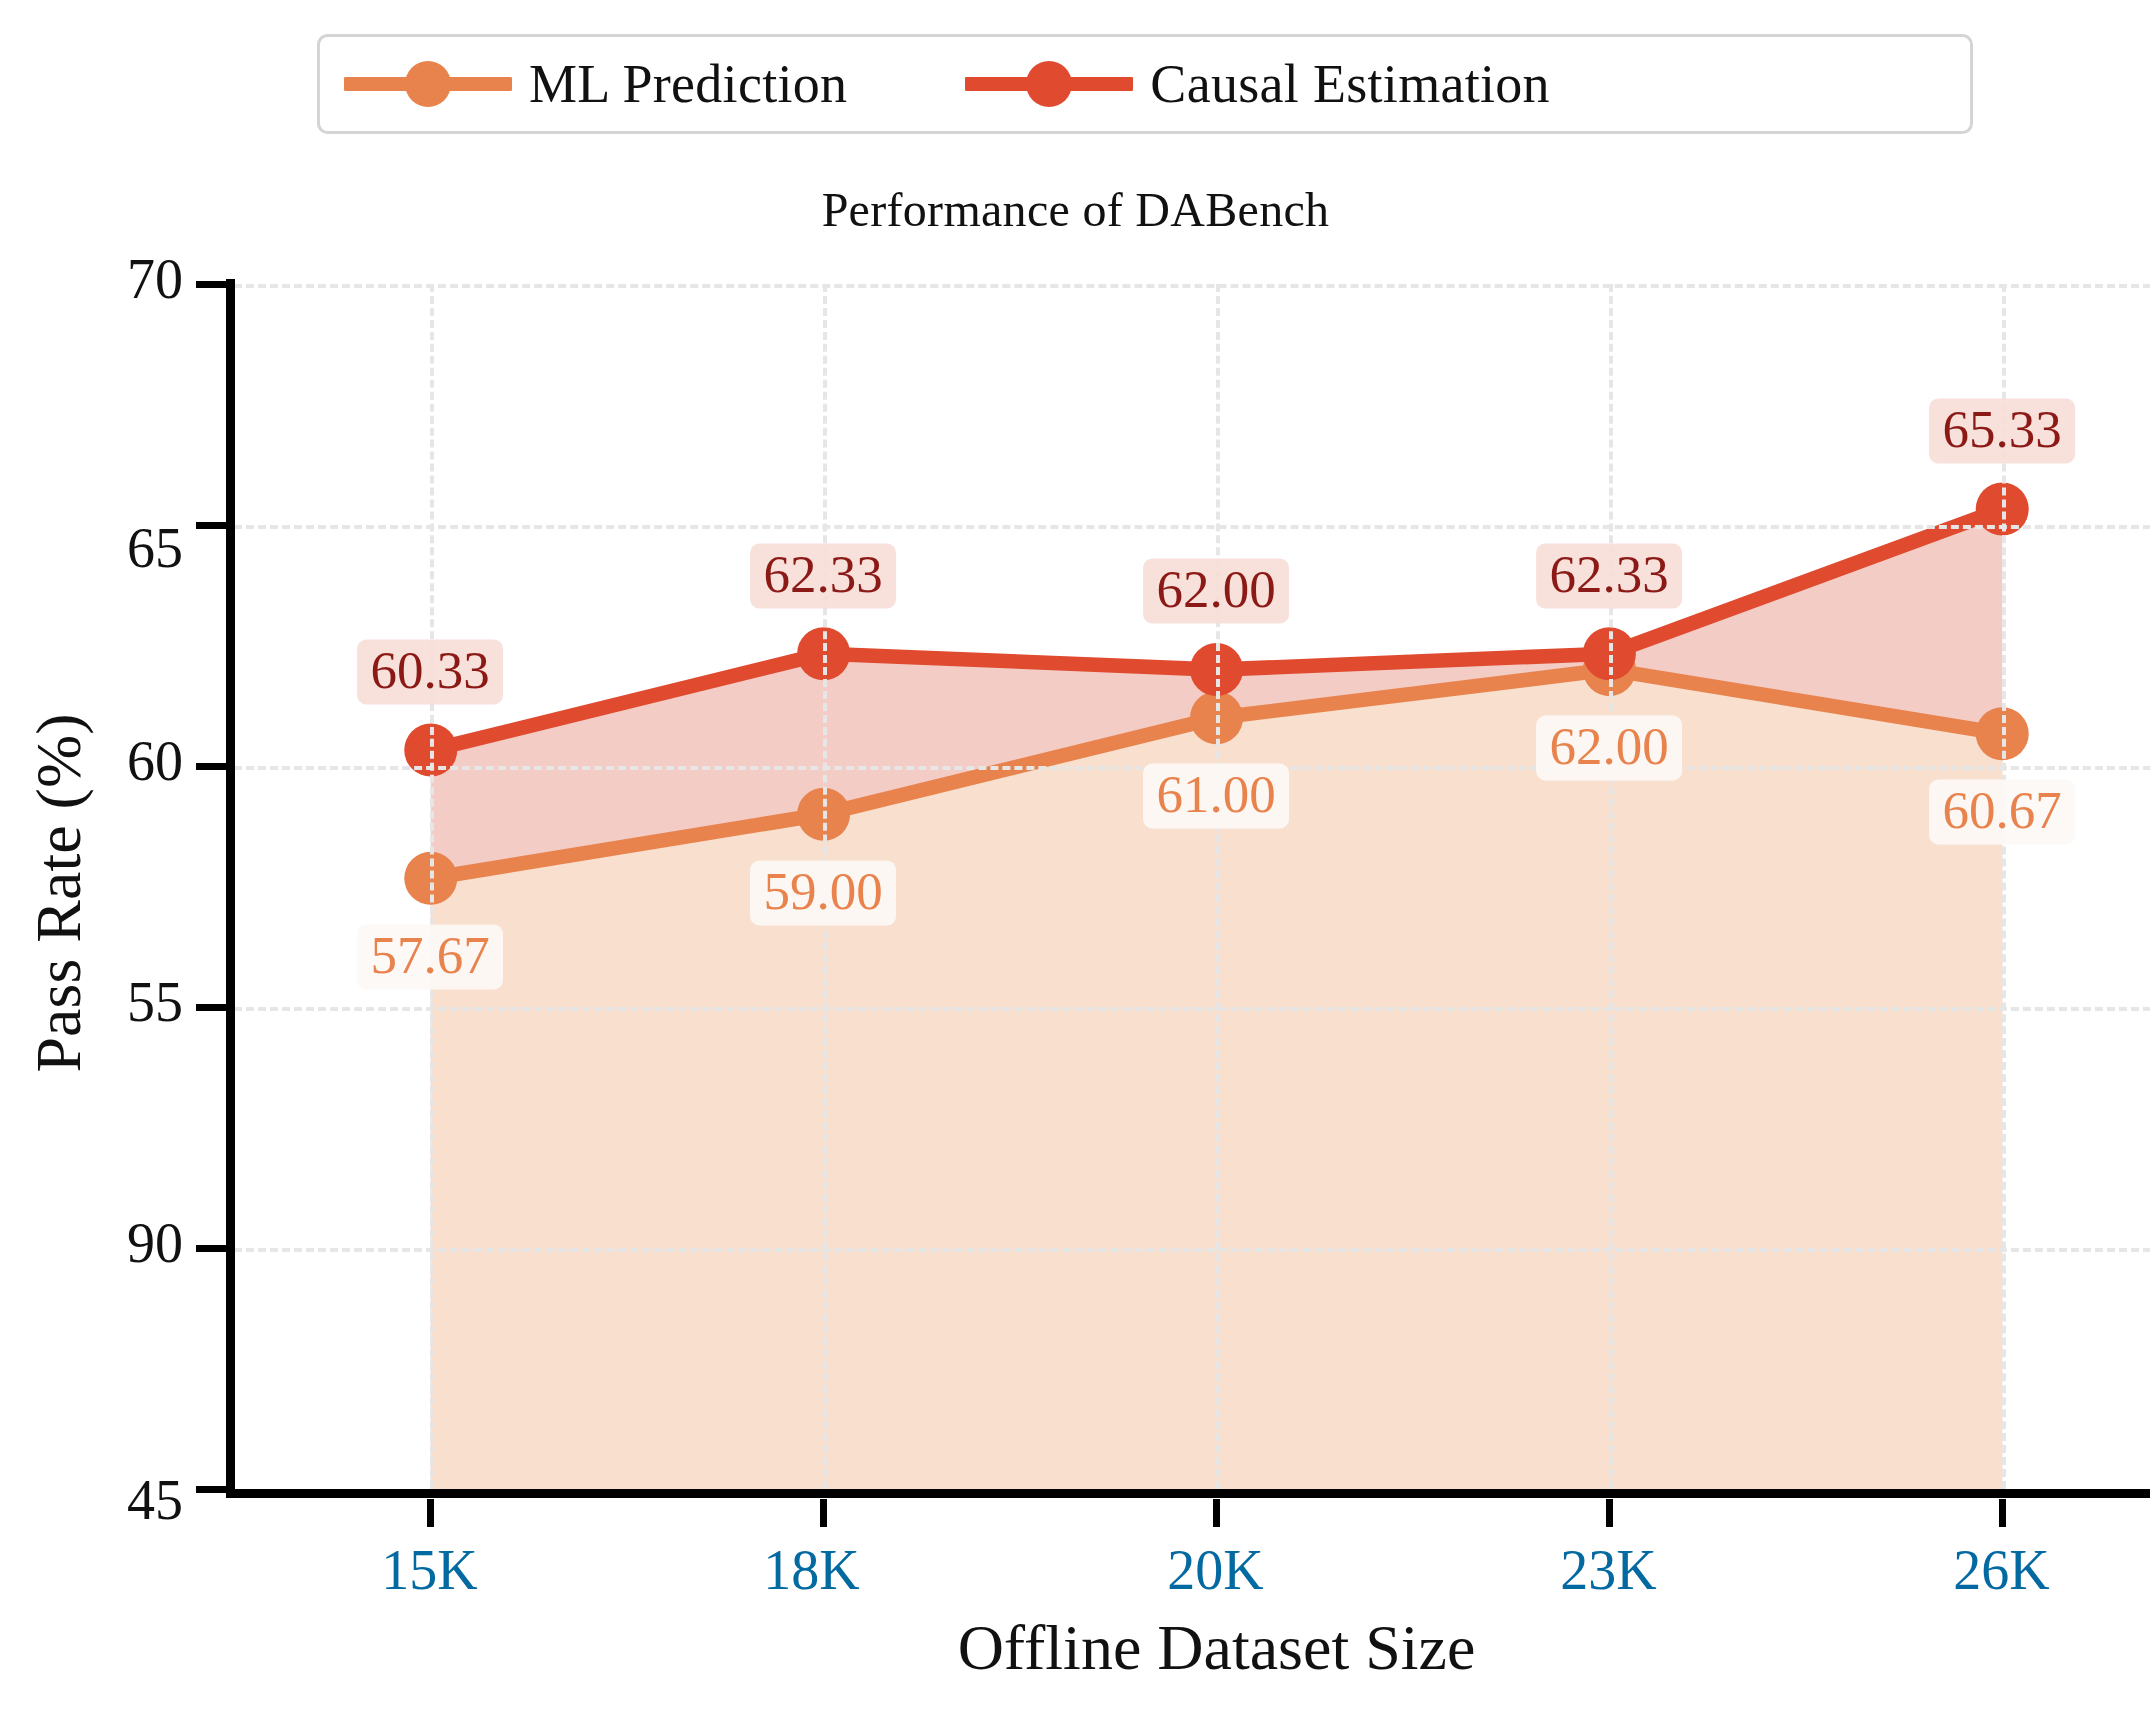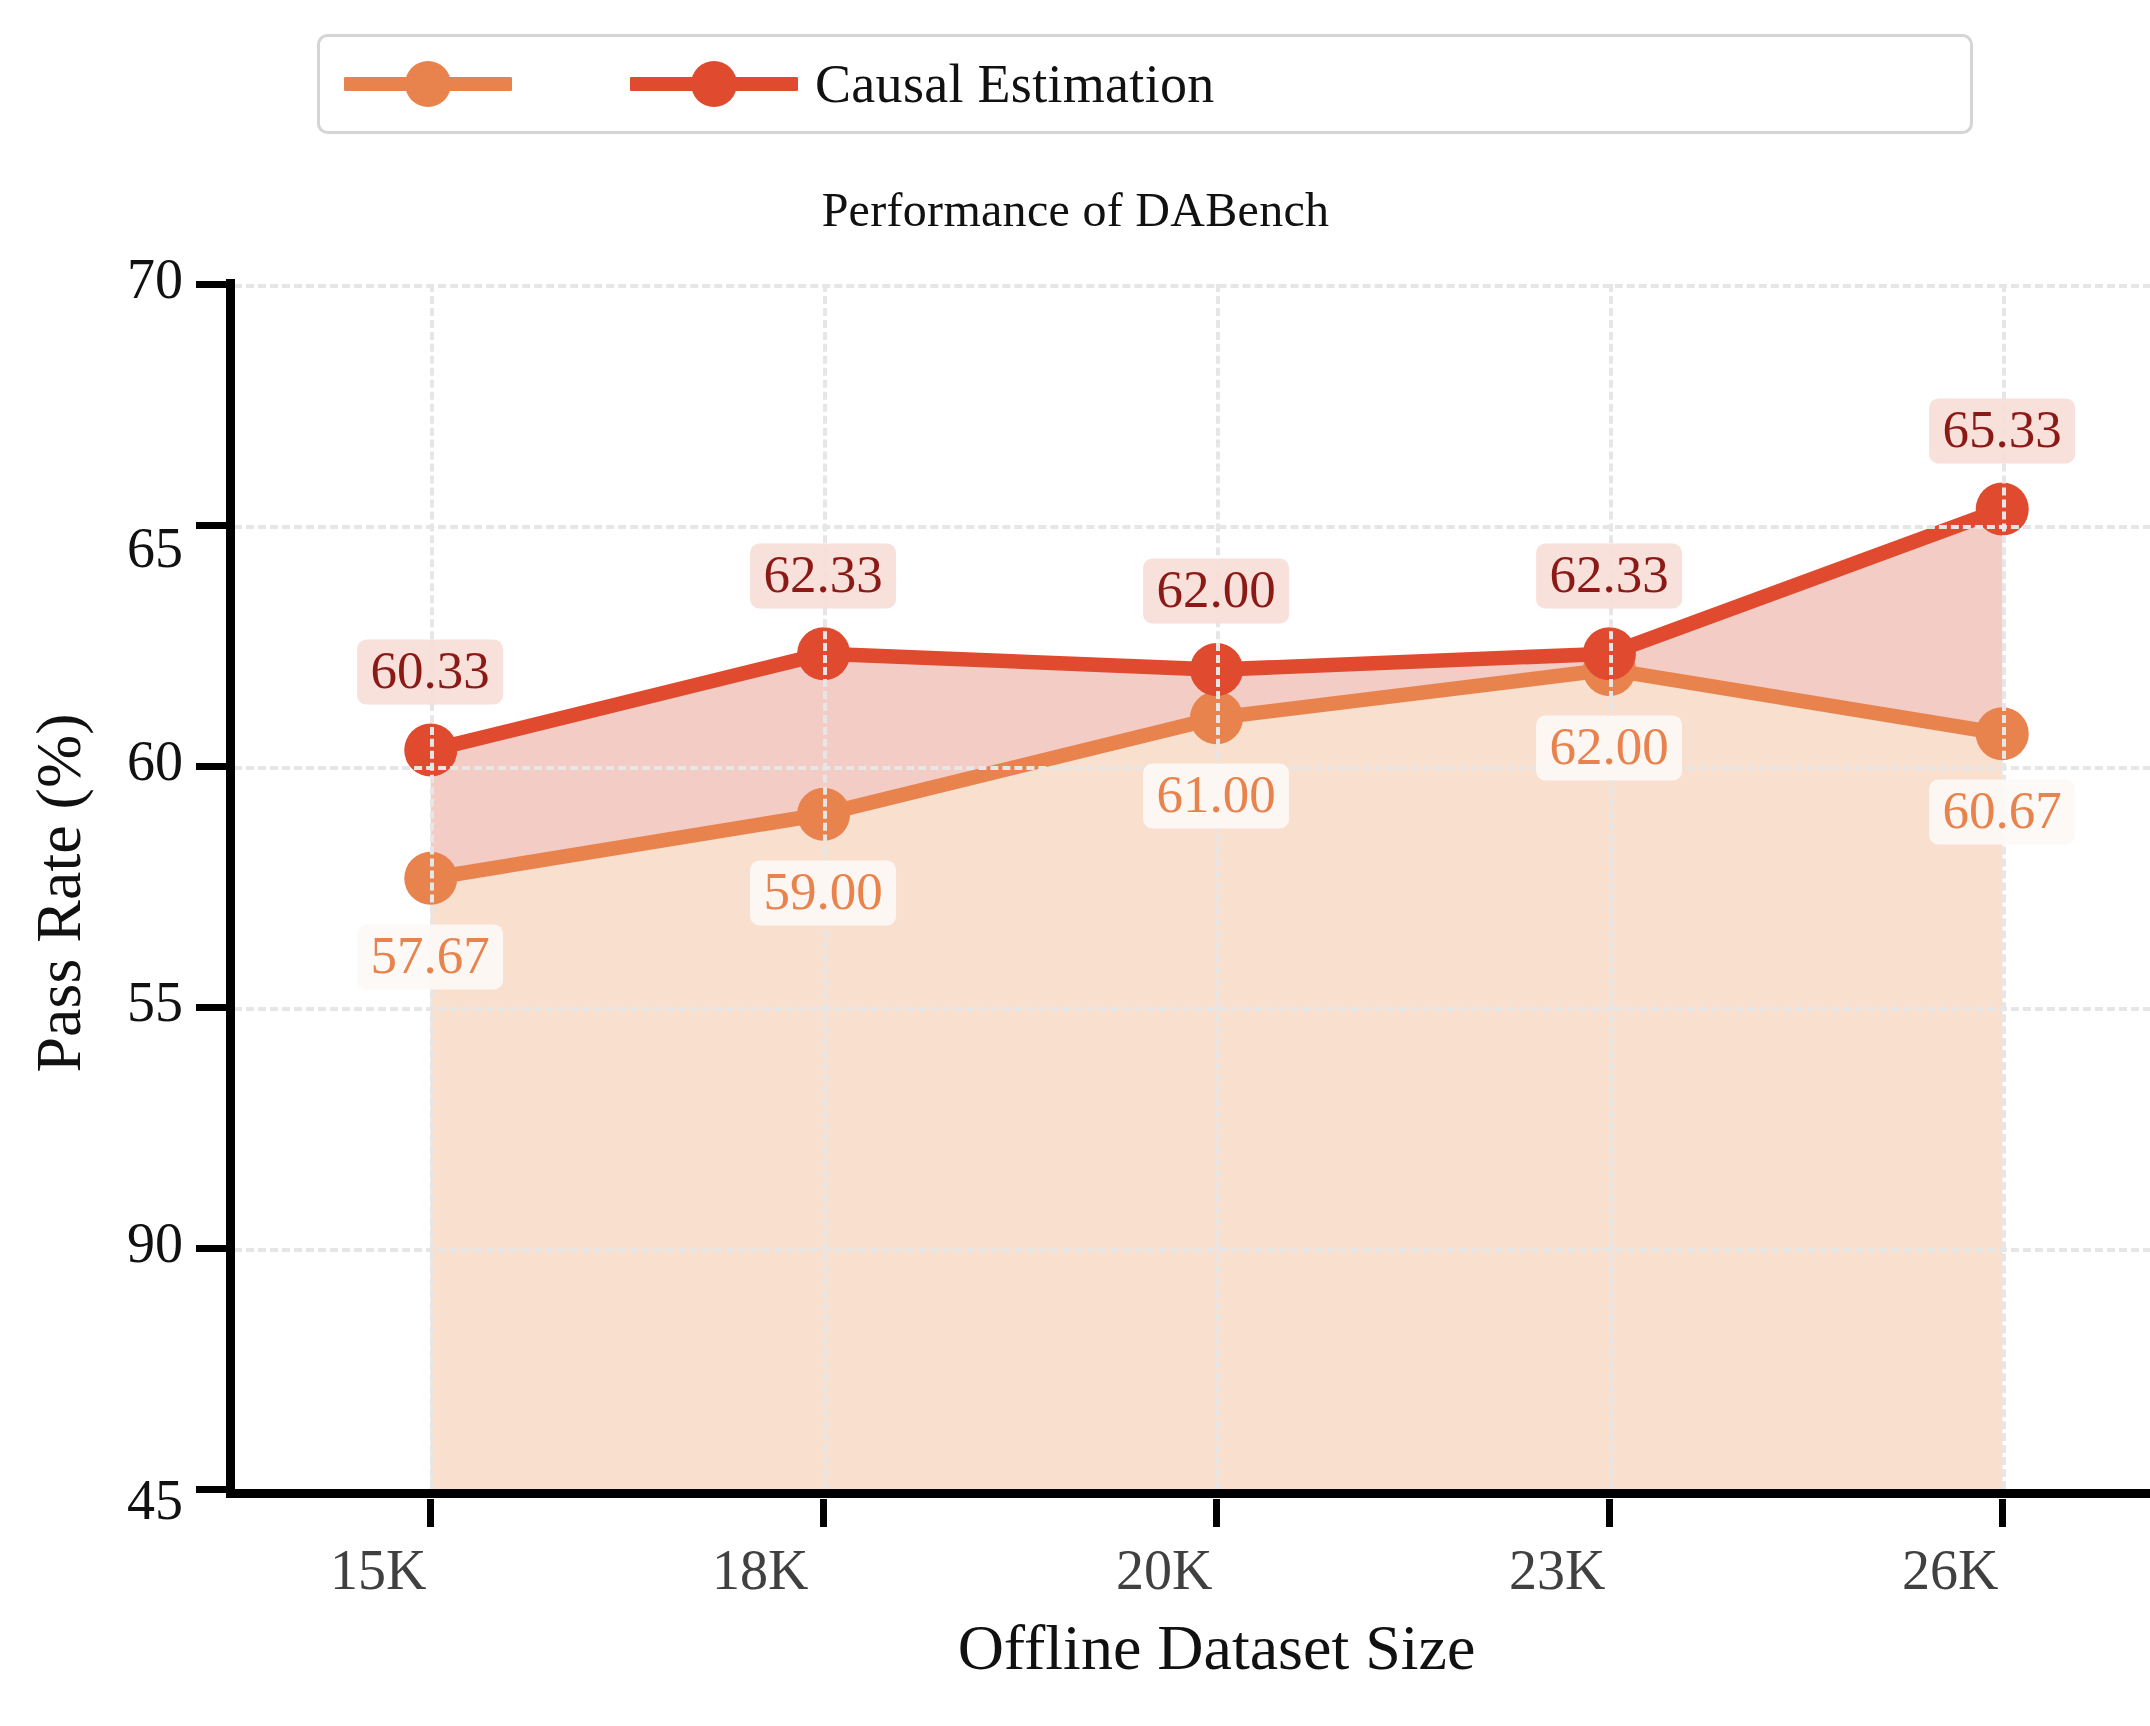--- a/index.html
+++ b/index.html
@@ -40,21 +40,21 @@
 
   
   #yspine{position:absolute;left:226px;top:279px;width:9.3px;height:1216px;background:#000;}
   
   #xspine{position:absolute;left:226px;top:1489px;width:1976px;height:9.3px;background:#000;}
 
   .ytick{position:absolute;left:196px;width:32px;height:6.6px;background:#000;}
   .ytlabel-pos{position:absolute;width:139px;text-align:right;font-size:56px;color:#111;left:44px;}
 
   .xtick{position:absolute;top:1499px;width:6.6px;height:28px;background:#000;}
-  .xtlabel{position:absolute;top:1538px;width:199px;font-size:56px;color:#404040;}
+  .xtlabel{position:absolute;top:1538px;width:199px;text-align:center;font-size:56px;color:#0369a1;}
 
   #ylabel{
     position:absolute;left:-472px;top:856px;width:1061px;text-align:center;
     font-size:64px;color:#111;transform:rotate(-90deg);transform-origin:center center;
   }
   #xlabel{
     position:absolute;left:234px;top:1611px;width:1965px;text-align:center;
     font-size:64px;color:#111;
   }
 
@@ -72,20 +72,21 @@
 <body>
 
 <div id="fig">
 
   <div id="legend">
     <div class="leg-item a">
       <span class="leg-swatch">
         <span class="leg-line" id="legline0" style="background: rgb(232, 131, 78);"></span>
         <span class="leg-dot" id="legdot0" style="background: rgb(232, 131, 78);"></span>
       </span>
+      <span class="leg-label">ML Prediction</span>
     </div>
     <div class="leg-item b">
       <span class="leg-swatch">
         <span class="leg-line" id="legline1" style="background: rgb(224, 74, 47);"></span>
         <span class="leg-dot" id="legdot1" style="background: rgb(224, 74, 47);"></span>
       </span>
       <span class="leg-label">Causal Estimation</span>
     </div>
   </div>
 

